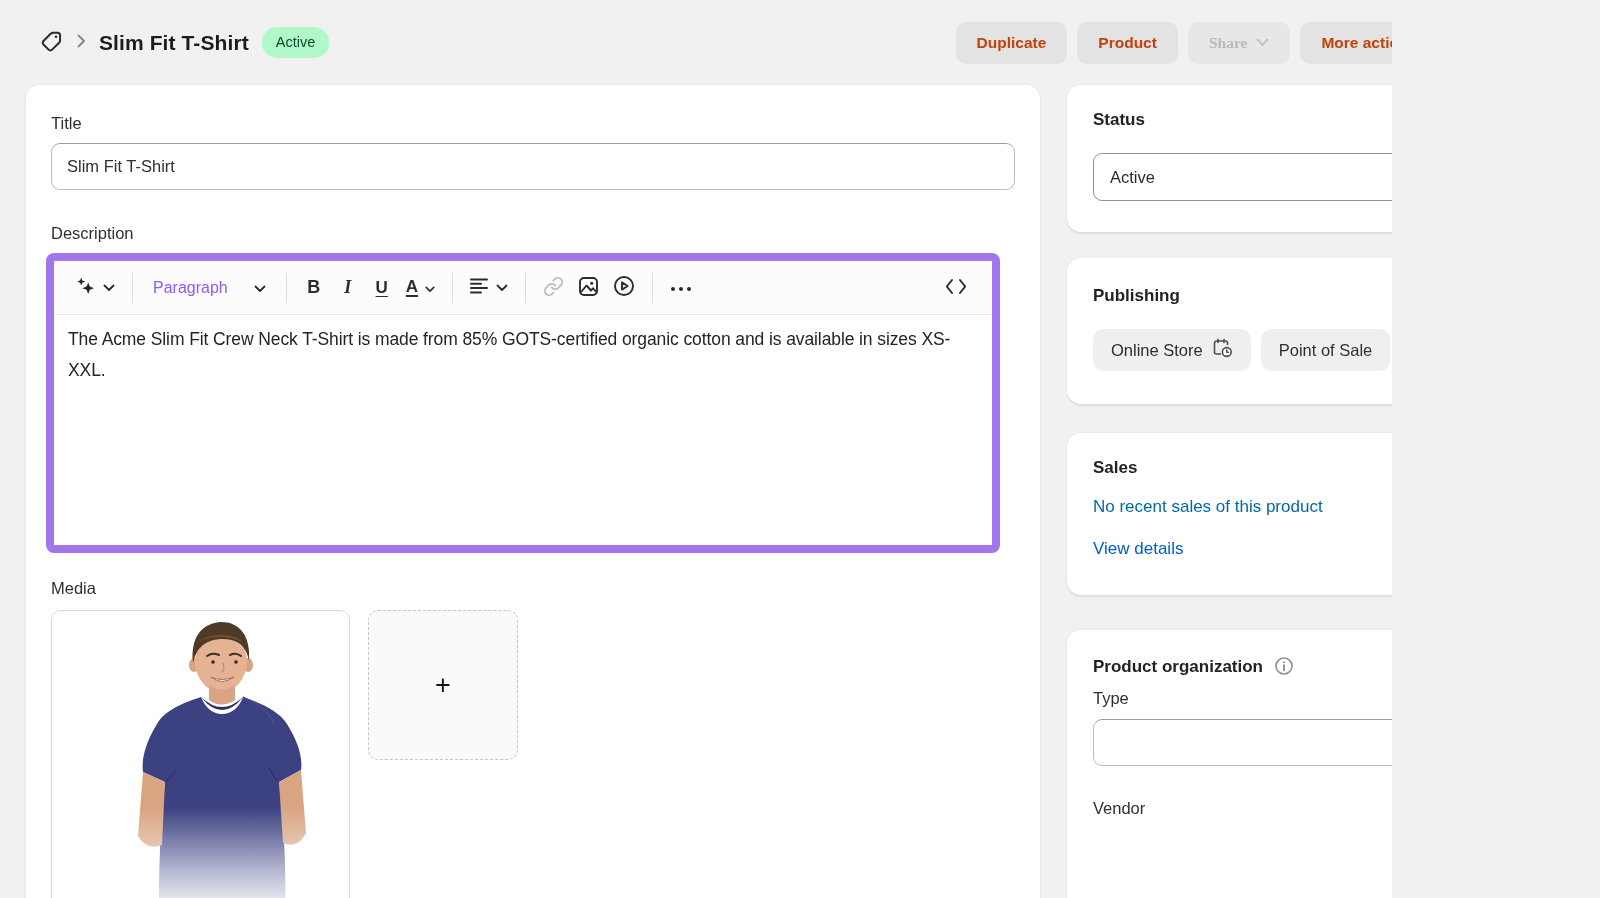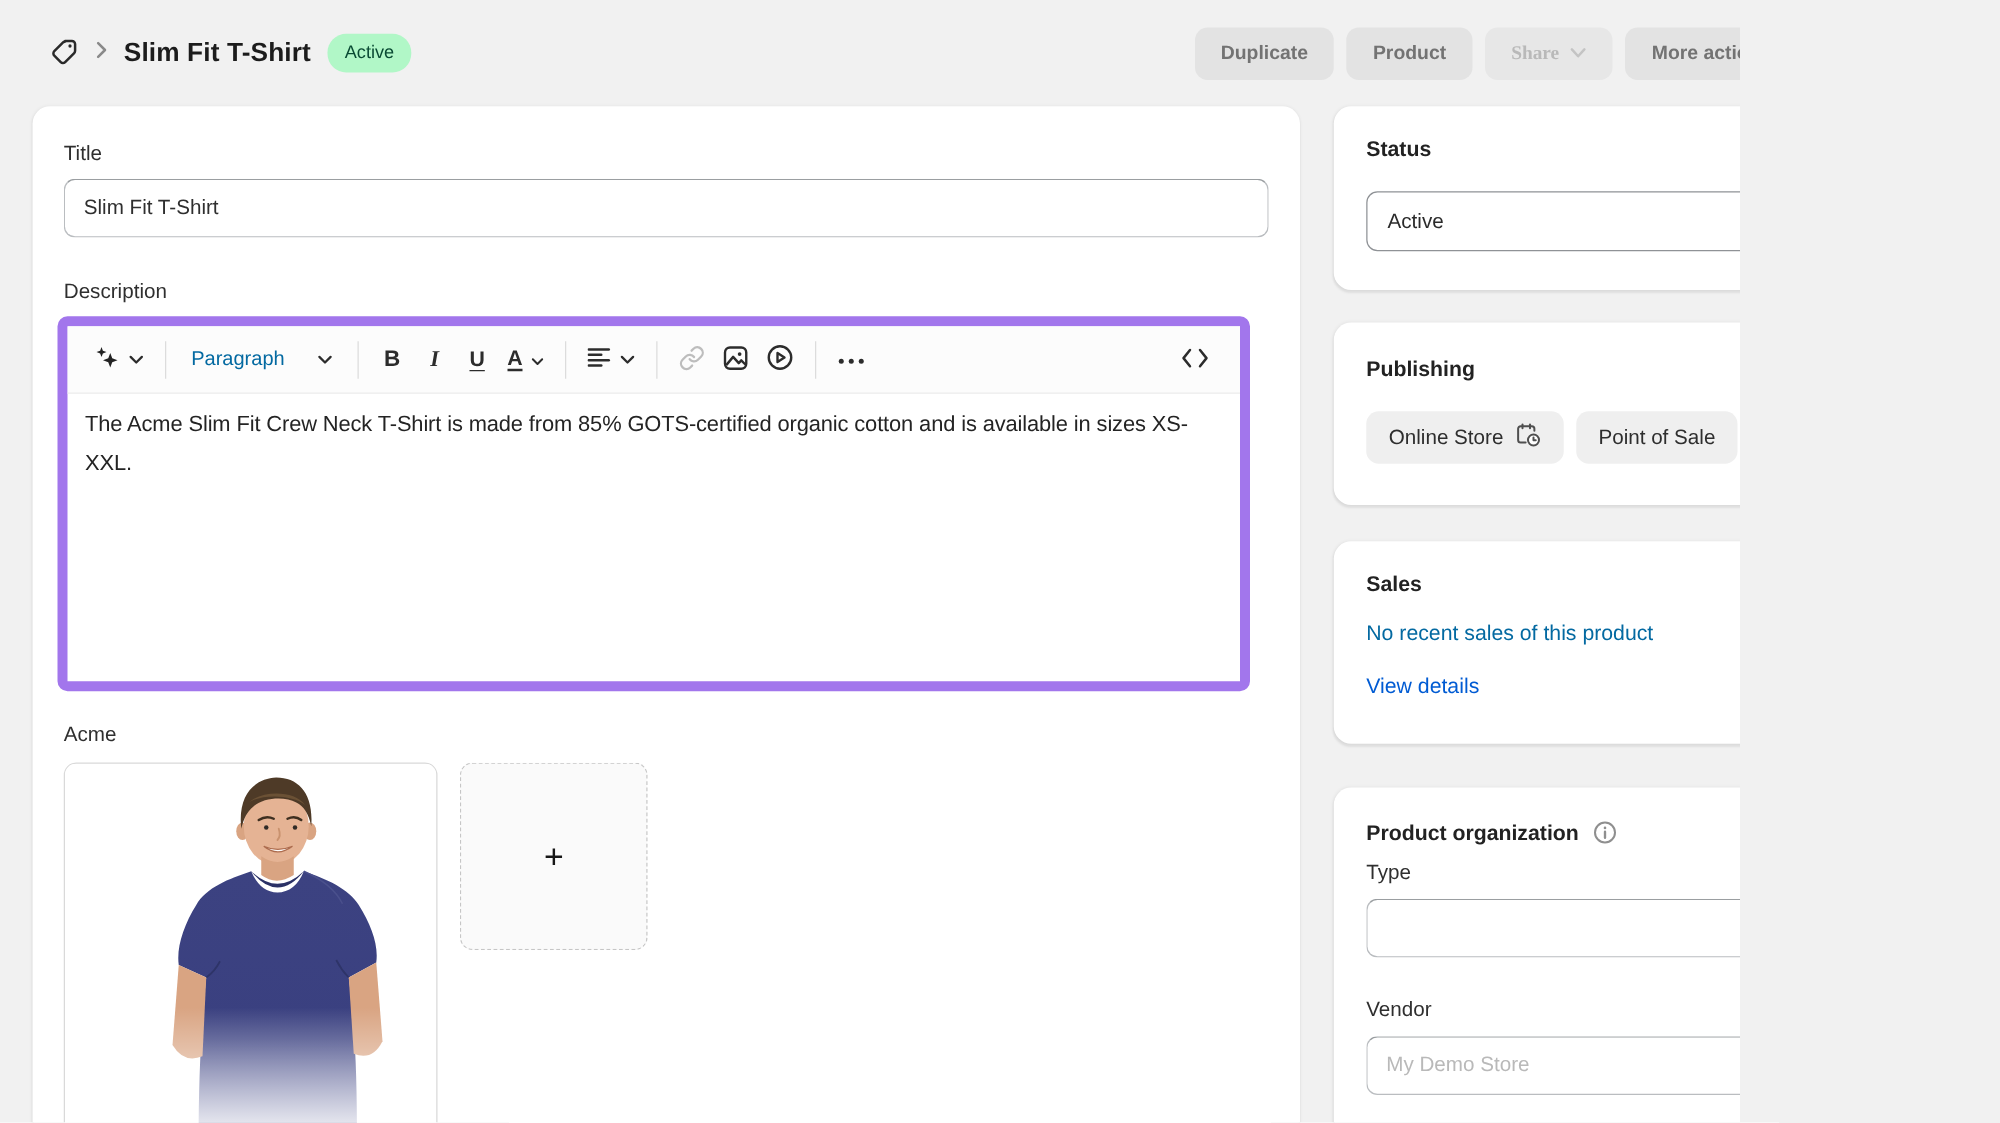--- a/index.html
+++ b/index.html
@@ -12,21 +12,21 @@
   .page{position:relative;width:1392px;height:898px;overflow:hidden;background:#f1f1f1;}
 
   
   .header{position:absolute;top:0;left:0;width:1600px;height:85px;display:flex;align-items:center;box-sizing:border-box;padding:0 28px 0 38px;}
   .header-left{display:flex;align-items:center;gap:13px;min-width:0;}
   .crumb-icon-btn{width:26px;height:26px;display:flex;align-items:center;justify-content:center;background:none;border:none;padding:0;cursor:pointer;}
   .page-title{font-size:21px;font-weight:700;color:#1c1c1c;letter-spacing:.1px;white-space:nowrap;}
   .badge{background:#b1f7c7;color:#094a33;font-size:14.5px;line-height:1;padding:8px 14px;border-radius:15px;font-weight:450;}
   .header-right{margin-left:auto;display:flex;align-items:center;gap:10px;}
   .btn{background:#e3e3e3;border:none;border-radius:10px;height:42px;padding:0 21px;
-       font-family:"Liberation Sans",sans-serif;font-size:15.5px;font-weight:600;color:#737373;
+       font-family:"Liberation Sans",sans-serif;font-size:15.5px;font-weight:600;color:#c2410c;
        display:inline-flex;align-items:center;gap:9px;cursor:pointer;white-space:nowrap;}
   .btn .chev{display:flex;}
   .btn.disabled{color:#b9b9b9;background:#e7e7e7;cursor:default;font-family:Liberation Serif, serif;}
   .btn.icon-only{width:46px;padding:0;justify-content:center;}
 
   
   .card{position:absolute;background:#fff;border-radius:14px;
         box-shadow:0 2px 2px rgba(0,0,0,.07), 0 0 3px rgba(0,0,0,.06);box-sizing:border-box;}
   .main-card{left:26px;top:85px;width:1014px;height:1250px;padding:28px 25px;}
   .side-card{left:1067px;width:505px;padding:24px 26px;}
@@ -43,21 +43,21 @@
 
   
   .editor-frame{margin:10px 0 0 -5px;width:954px;height:300px;box-sizing:border-box;
       border:8px solid #a276ec;border-radius:8px;background:#fff;overflow:hidden;}
   .editor-toolbar{height:54px;background:#fcfcfc;border-bottom:1px solid #ececec;
       display:flex;align-items:center;box-sizing:border-box;padding:0 18px 0 14px;}
   .tb-btn{background:none;border:none;border-radius:8px;height:36px;min-width:34px;padding:0 7px;
       display:inline-flex;align-items:center;justify-content:center;gap:7px;cursor:pointer;
       font-family:"Liberation Sans",sans-serif;color:#2c2c2c;}
   .tb-divider{width:1px;height:30px;background:#dcdcdc;margin:0 10px;flex:0 0 1px;}
-  .tb-paragraph{font-size:16px;color:#0369a1;padding:0 10px;gap:26px;}
+  .tb-paragraph{font-size:16px;color:#8b5cf6;padding:0 10px;gap:26px;}
   .tb-bold{font-size:18px;font-weight:800;}
   .tb-italic{font-size:18px;font-weight:600;font-style:italic;font-family:"Liberation Serif",serif;}
   .tb-underline{font-size:17px;font-weight:550;text-decoration:underline;text-underline-offset:3px;}
   .tb-colorA{font-size:17px;font-weight:600;}
   .tb-colorA .A{border-bottom:2.5px solid #2c2c2c;line-height:1.05;display:inline-block;}
   .tb-spacer{flex:1;}
   .editor-body{padding:9px 14px;}
   .editor-body p{margin:0;font-size:17.5px;line-height:31px;color:#242424;letter-spacing:-0.1px;max-width:920px;}
 
   
@@ -257,21 +257,21 @@
             </svg>
           </span>
         </button>
       </div>
 
       <div class="editor-body">
         <p>The Acme Slim Fit Crew Neck T-Shirt is made from 85% GOTS-certified organic cotton and is available in sizes XS-XXL.</p>
       </div>
     </div>
 
-    <div class="field-label mt25">Acme</div>
+    <div class="field-label mt25">Media</div>
     <div class="media-row">
 
       <div class="media-image-tile">
         <svg width="297" height="330" viewBox="0 0 297 330">
           <defs>
             <linearGradient id="shirtGrad" x1="0" y1="0" x2="0" y2="1">
               <stop offset="0" stop-color="#3c4281"></stop>
               <stop offset="0.55" stop-color="#3a4080"></stop>
               <stop offset="0.85" stop-color="#5a5f96"></stop>
               <stop offset="1" stop-color="#8e92b8"></stop>
@@ -388,16 +388,15 @@
             <circle cx="10" cy="10" r="8"></circle>
             <circle cx="10" cy="6.3" r="1.05" fill="#8f8f8f" stroke="none"></circle>
             <line x1="10" y1="9.3" x2="10" y2="14.2" stroke-width="1.9" stroke-linecap="round"></line>
           </svg>
         </button>
       </div>
     </div>
     <div class="org-label">Type</div>
     <input class="text-input org-input" type="text" value="" style="">
     <div class="org-label" style="margin-top:33px;">Vendor</div>
-    <input class="text-input org-input" type="text" placeholder="My Demo Store" style="">
   </div>
 
 </div>
 
 </body></html>

